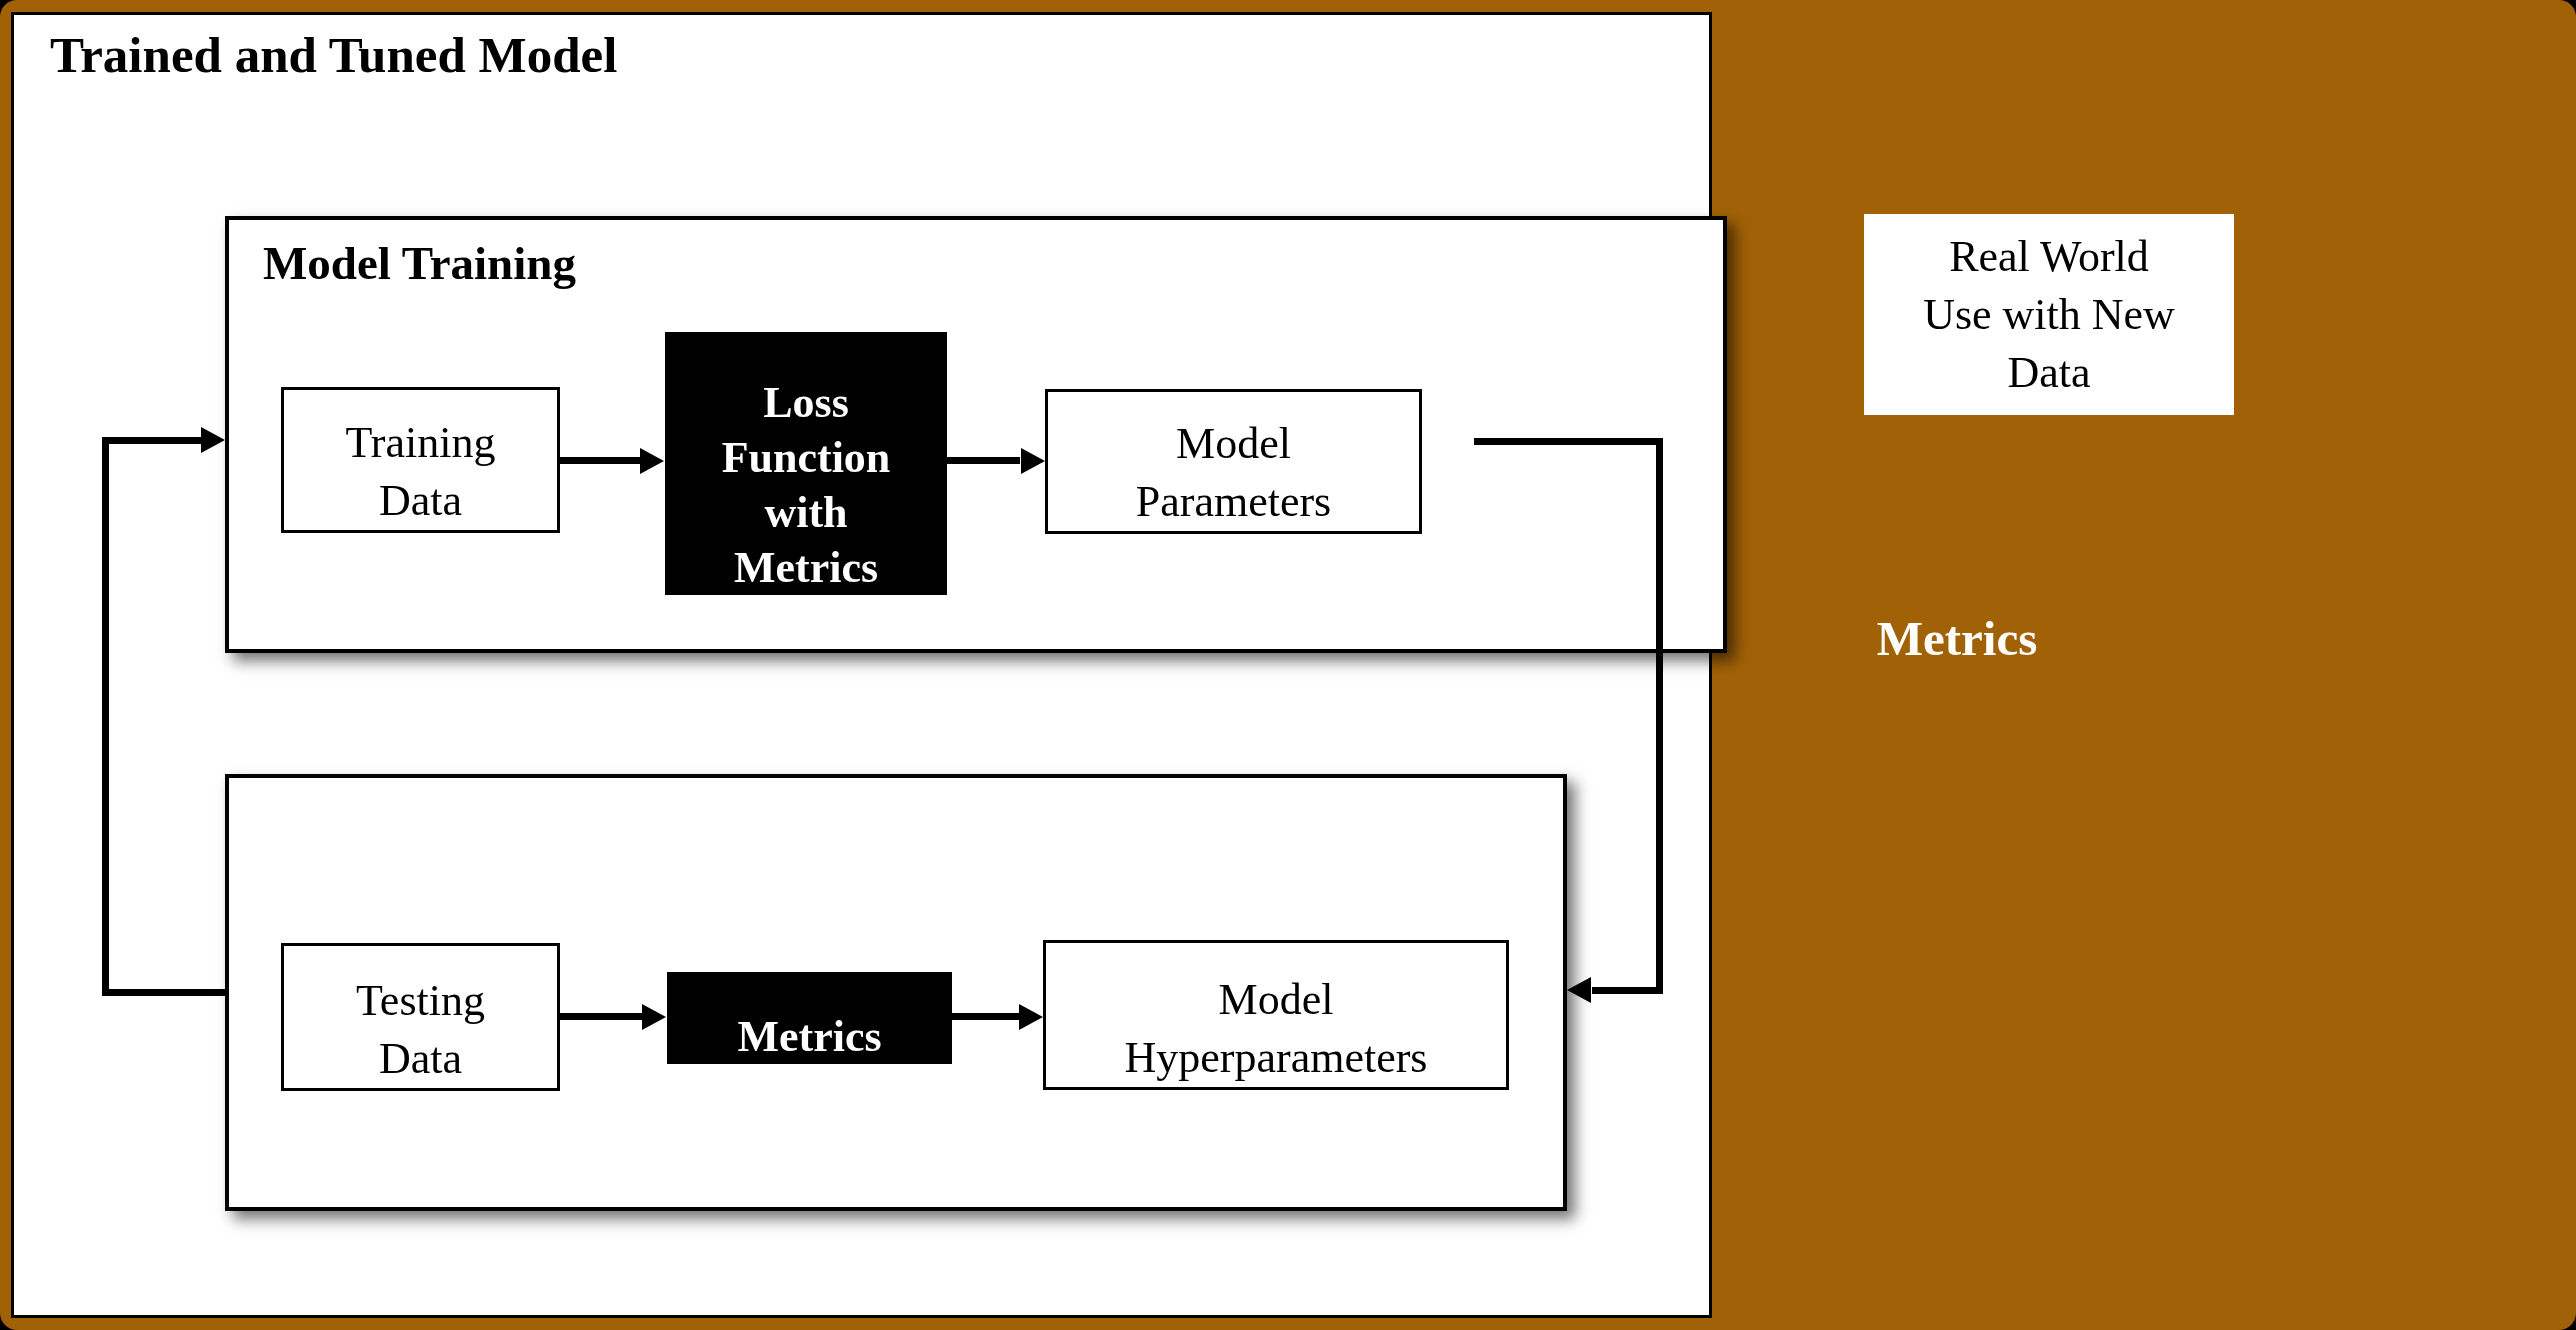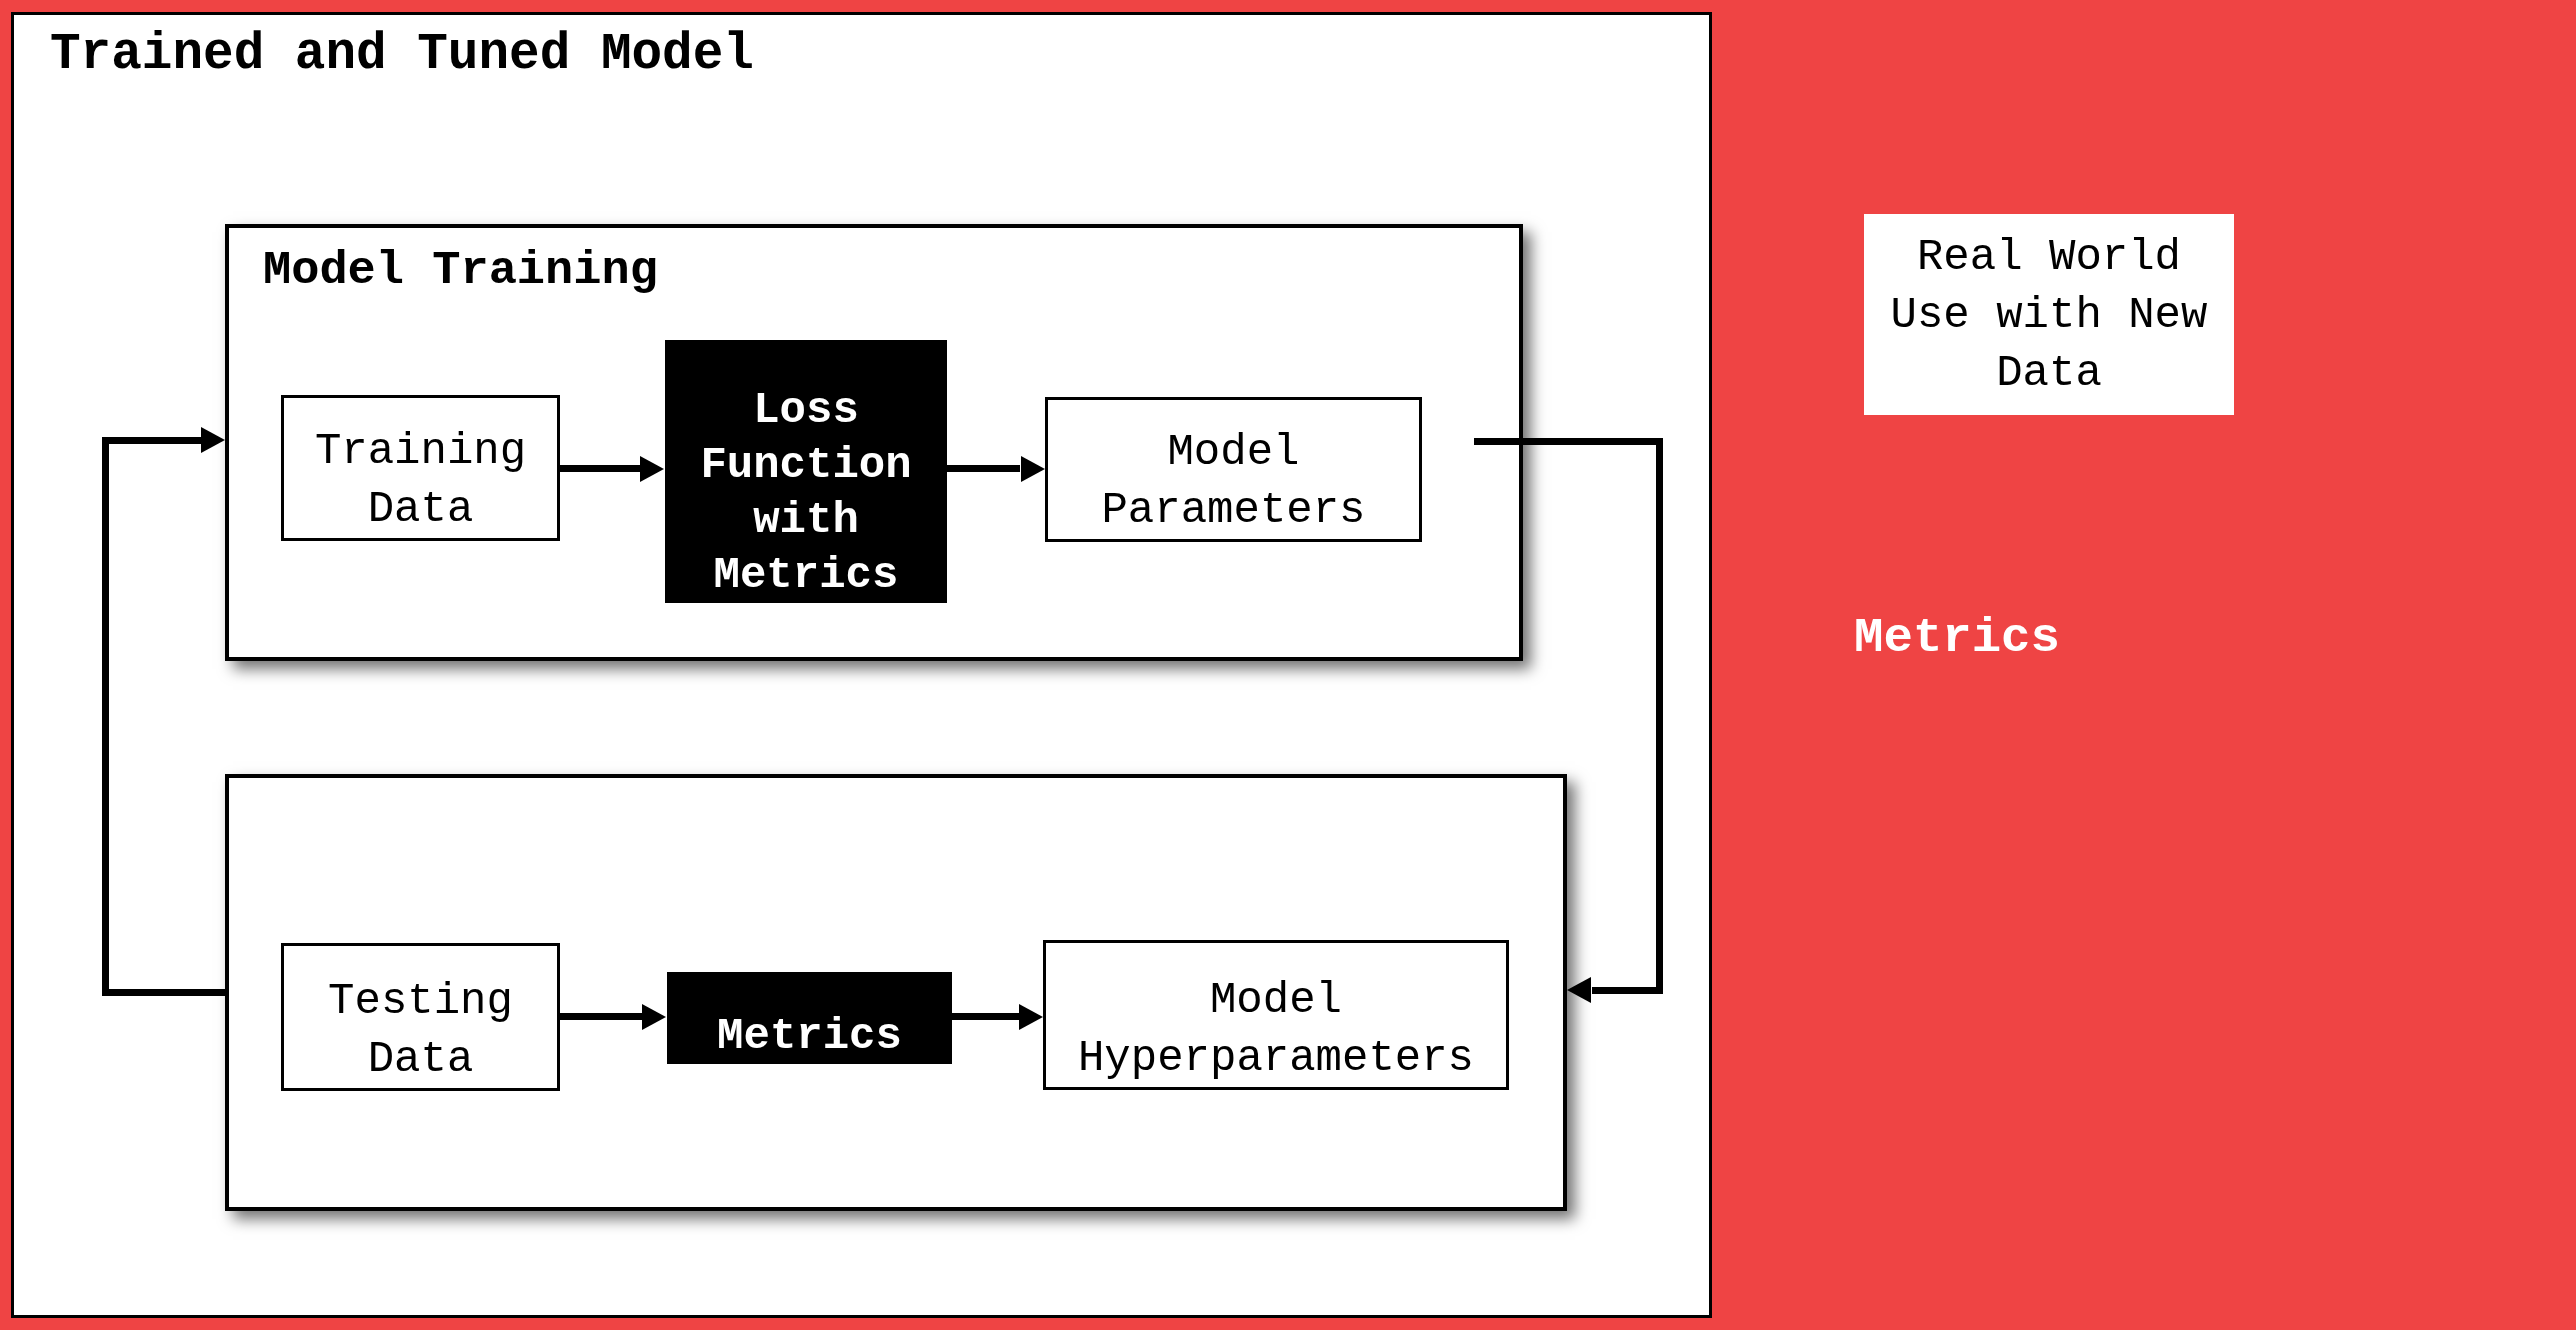--- a/index.html
+++ b/index.html
@@ -1,38 +1,39 @@
 <!DOCTYPE html>
 <html style="font-size:14px"><head>
 <meta charset="utf-8">
 <style>
   html,body{margin:0;padding:0;background:#000;}
   .stage{
     position:relative;
     width:2576px;height:1330px;
-    background:#ef4444;
-    font-family:Liberation Mono, monospace;
+    background:#a16207;
+    font-family:Liberation Serif, serif;
     color:#000;
     overflow:hidden;
+    border-radius:17px;
   }
   .abs{position:absolute;box-sizing:border-box;}
   .panel{
     left:10.5px;top:12.2px;width:1701px;height:1306px;
     background:#fff;border:3.5px solid #000;
   }
   .diagram-title{
     left:50px;top:26px;
     font-size:51px;font-weight:700;line-height:1.15;
     white-space:nowrap;
   }
   .group{
     background:#fff;border:4.4px solid #000;
     box-shadow:7.8px 7.8px 14px rgba(0,0,0,0.55);
   }
-  .group-training{left:225px;top:224px;width:1298px;height:437px;}
+  .group-training{left:225px;top:216px;width:1502px;height:437px;}
   .group-tuning{left:225px;top:774px;width:1342px;height:437px;}
   .group-header{
     left:34px;top:15px;
     font-size:47px;font-weight:700;line-height:1.2;
     white-space:nowrap;
   }
   .node{
     display:flex;align-items:flex-end;justify-content:center;
     text-align:center;
     font-size:44px;line-height:58px;

